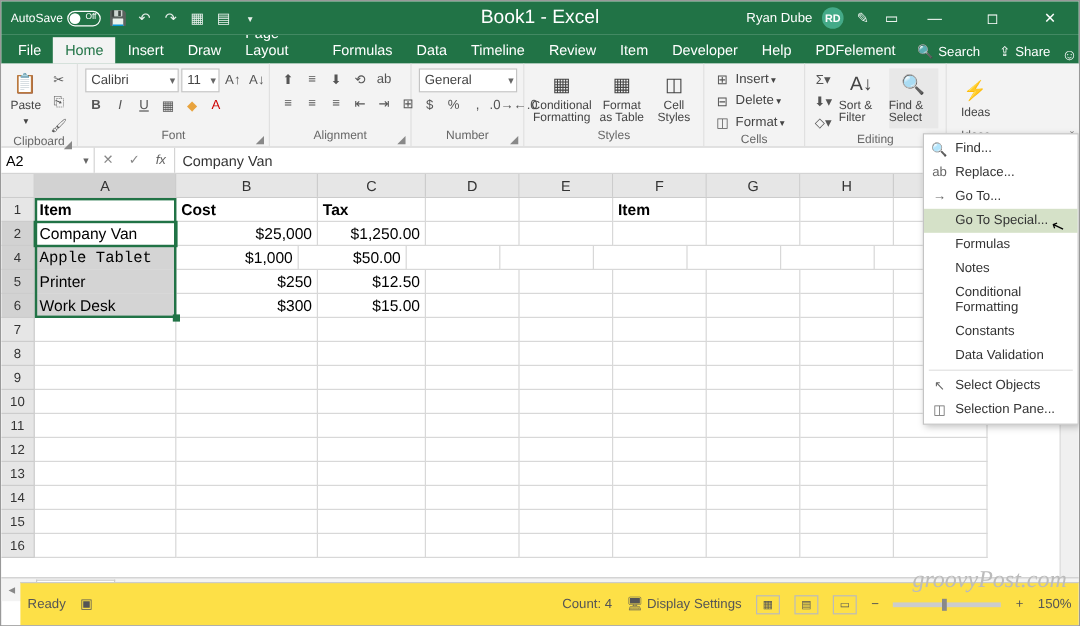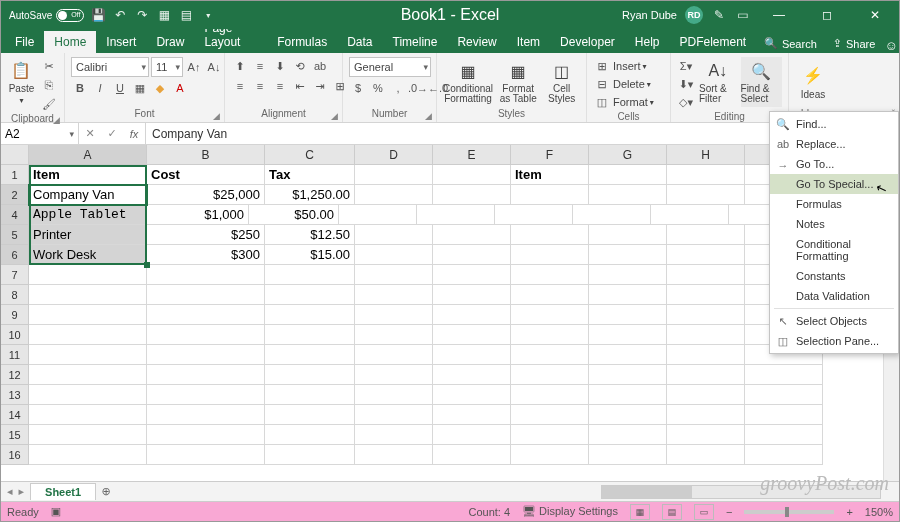--- a/index.html
+++ b/index.html
@@ -69,21 +69,21 @@
 
 
 .sheet-tabs { position: absolute; bottom: 20px; left: 0; right: 0; height: 20px; background: #f3f3f3; border-top: 1px solid #ccc; display: flex; align-items: center; font-size: 11px; }
 .sheet-nav { display: flex; padding: 0 6px; gap: 6px; color: #888; }
 .sheet-tab { padding: 2px 14px; background: #fff; border: 1px solid #ccc; border-bottom: none; font-weight: bold; color: #217346; }
 .sheet-add { width: 20px; text-align: center; color: #666; }
 .sheet-tabs .hscroll { margin-left: auto; width: 280px; height: 14px; background: #e8e8e8; border: 1px solid #ccc; position: relative; margin-right: 18px; }
 .sheet-tabs .hscroll .thumb { position: absolute; left: 0; width: 90px; height: 100%; background: #cdcdcd; }
 
 
-.status-bar { position: absolute; bottom: 0; left: 0; right: 0; height: 20px; background: #f9a8d4; border-top: 1px solid #ccc; display: flex; align-items: center; font-size: 11px; color: #555; padding: 0 6px; gap: 12px; }
+.status-bar { position: absolute; bottom: 0; left: 16px; right: 0; height: 36px; background: #fde047; border-top: 1px solid #ccc; display: flex; align-items: center; font-size: 11px; color: #555; padding: 0 6px; gap: 12px; }
 .status-bar .spacer { flex: 1; }
 .zoom-slider { width: 90px; height: 4px; background: #ccc; position: relative; }
 .zoom-slider::after { content: ""; position: absolute; left: 45%; top: -3px; width: 4px; height: 10px; background: #888; }
 .view-btn { width: 20px; height: 16px; border: 1px solid #bbb; display:flex; align-items:center; justify-content:center; font-size:9px;}
 
 
 .dropdown { position: absolute; top: 110px; right: 0; width: 130px; background: #fff; border: 1px solid #c4c4c4; box-shadow: 2px 2px 6px rgba(0,0,0,0.25); font-size: 11px; z-index: 100; padding: 2px 0; }
 .dropdown .item { padding: 4px 10px 4px 26px; position: relative; cursor: default; color: #333; }
 .dropdown .item .micon { position: absolute; left: 6px; top: 3px; width: 14px; height: 14px; font-size: 11px; color: #666; display:flex;align-items:center;justify-content:center;}
 .dropdown .item.highlight { background: #d5e1c8; }

